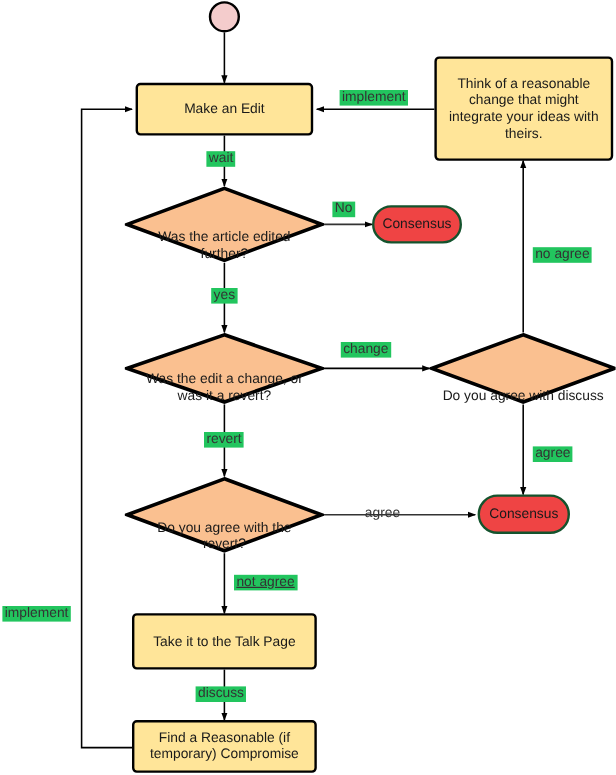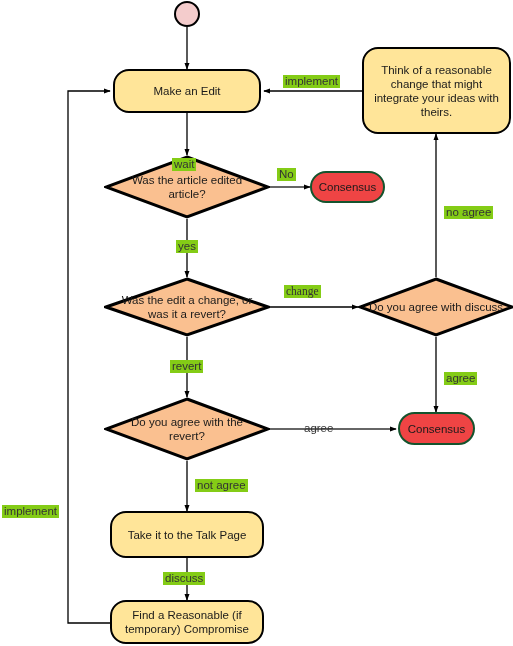--- a/index.html
+++ b/index.html
@@ -30,21 +30,21 @@
     text-align: center;
     color: #1a1a1a;
     font-size: 11.5px;
     line-height: 14px;
     z-index: 3;
     white-space: nowrap;
   }
   .proc {
     background: #ffe599;
     border: 2px solid #000000;
-    border-radius: 16px;
+    border-radius: 4px;
     padding: 20px 4px;
   }
   .terminator {
     background: #ef4444;
     border: 2px solid #14532d;
     border-radius: 999px;
   }
   .start-circle {
     background: #f4cccc;
     border: 2px solid #000000;
@@ -54,36 +54,36 @@
     position: absolute;
     z-index: 2;
   }
   .diamond-label {
     position: absolute;
     left: 0;
     top: 0;
     width: 100%;
     height: 100%;
     display: flex;
-    align-items: center;
+    align-items: flex-end;
     justify-content: center;
     text-align: center;
     color: #1a1a1a;
     font-size: 11.5px;
     line-height: 14px;
     z-index: 4;
     white-space: nowrap;
     pointer-events: none;
   }
   .edge-label {
     position: absolute;
     font-size: 11.5px;
     line-height: 13px;
     color: #333333;
-    background: #84cc16;
+    background: #22c55e;
     padding: 0 2px;
     z-index: 5;
     white-space: nowrap;
   }
   svg.wires {
     position: absolute;
     left: 0;
     top: 0;
     width: 513px;
     height: 646px;
@@ -162,21 +162,21 @@
     <span>Make an Edit</span>
   </div>
 
   <div class="diamond-wrap" style="left:104px; top:155px; width:166px; height:64px;">
     <svg width="166" height="64" viewBox="0 0 166 64">
       <polygon points="83,2 164,32 83,62 2,32" fill="#fac090" stroke="#000000" stroke-width="3"></polygon>
     </svg>
     <div class="diamond-label">
       <div>
         <div>Was the article edited</div>
-        <div>article?</div>
+        <div>further?</div>
       </div>
     </div>
   </div>
 
   <div class="node terminator" style="left:310px; top:171px; width:75px; height:32px;">
     <span>Consensus</span>
   </div>
 
   <div class="diamond-wrap" style="left:104px; top:277px; width:166px; height:60px;">
     <svg width="166" height="60" viewBox="0 0 166 60">
@@ -228,37 +228,37 @@
     <span>Take it to the Talk Page</span>
   </div>
 
   <div class="node proc" style="left:110px; top:600px; width:154px; height:32px;">
     <div>
       <div>Find a Reasonable (if</div>
       <div>temporary) Compromise</div>
     </div>
   </div>
 
-  <div class="edge-label" style="left:172px; top:126px;margin-top:32px;">wait</div>
+  <div class="edge-label" style="left:172px; top:126px;">wait</div>
 
   <div class="edge-label" style="left:277px; top:168px;">No</div>
 
   <div class="edge-label" style="left:176px; top:240px;">yes</div>
 
-  <div class="edge-label" style="left:284px; top:285px;font-family:Liberation Serif, serif;">change</div>
+  <div class="edge-label" style="left:284px; top:285px;">change</div>
 
   <div class="edge-label" style="left:170px; top:360px;">revert</div>
 
   <div class="edge-label" style="left:444px; top:206px;">no agree</div>
 
   <div class="edge-label" style="left:283px; top:75px;">implement</div>
 
   <div class="edge-label" style="left:444px; top:372px;">agree</div>
 
   <div class="edge-label" style="left:302px; top:422px; background:transparent;">agree</div>
 
-  <div class="edge-label" style="left:195px; top:479px;">not agree</div>
+  <div class="edge-label" style="left:195px; top:479px;text-decoration:underline;">not agree</div>
 
   <div class="edge-label" style="left:163px; top:572px;">discuss</div>
 
   <div class="edge-label" style="left:2px; top:505px;">implement</div>
 
 </div>
 
 </body></html>

